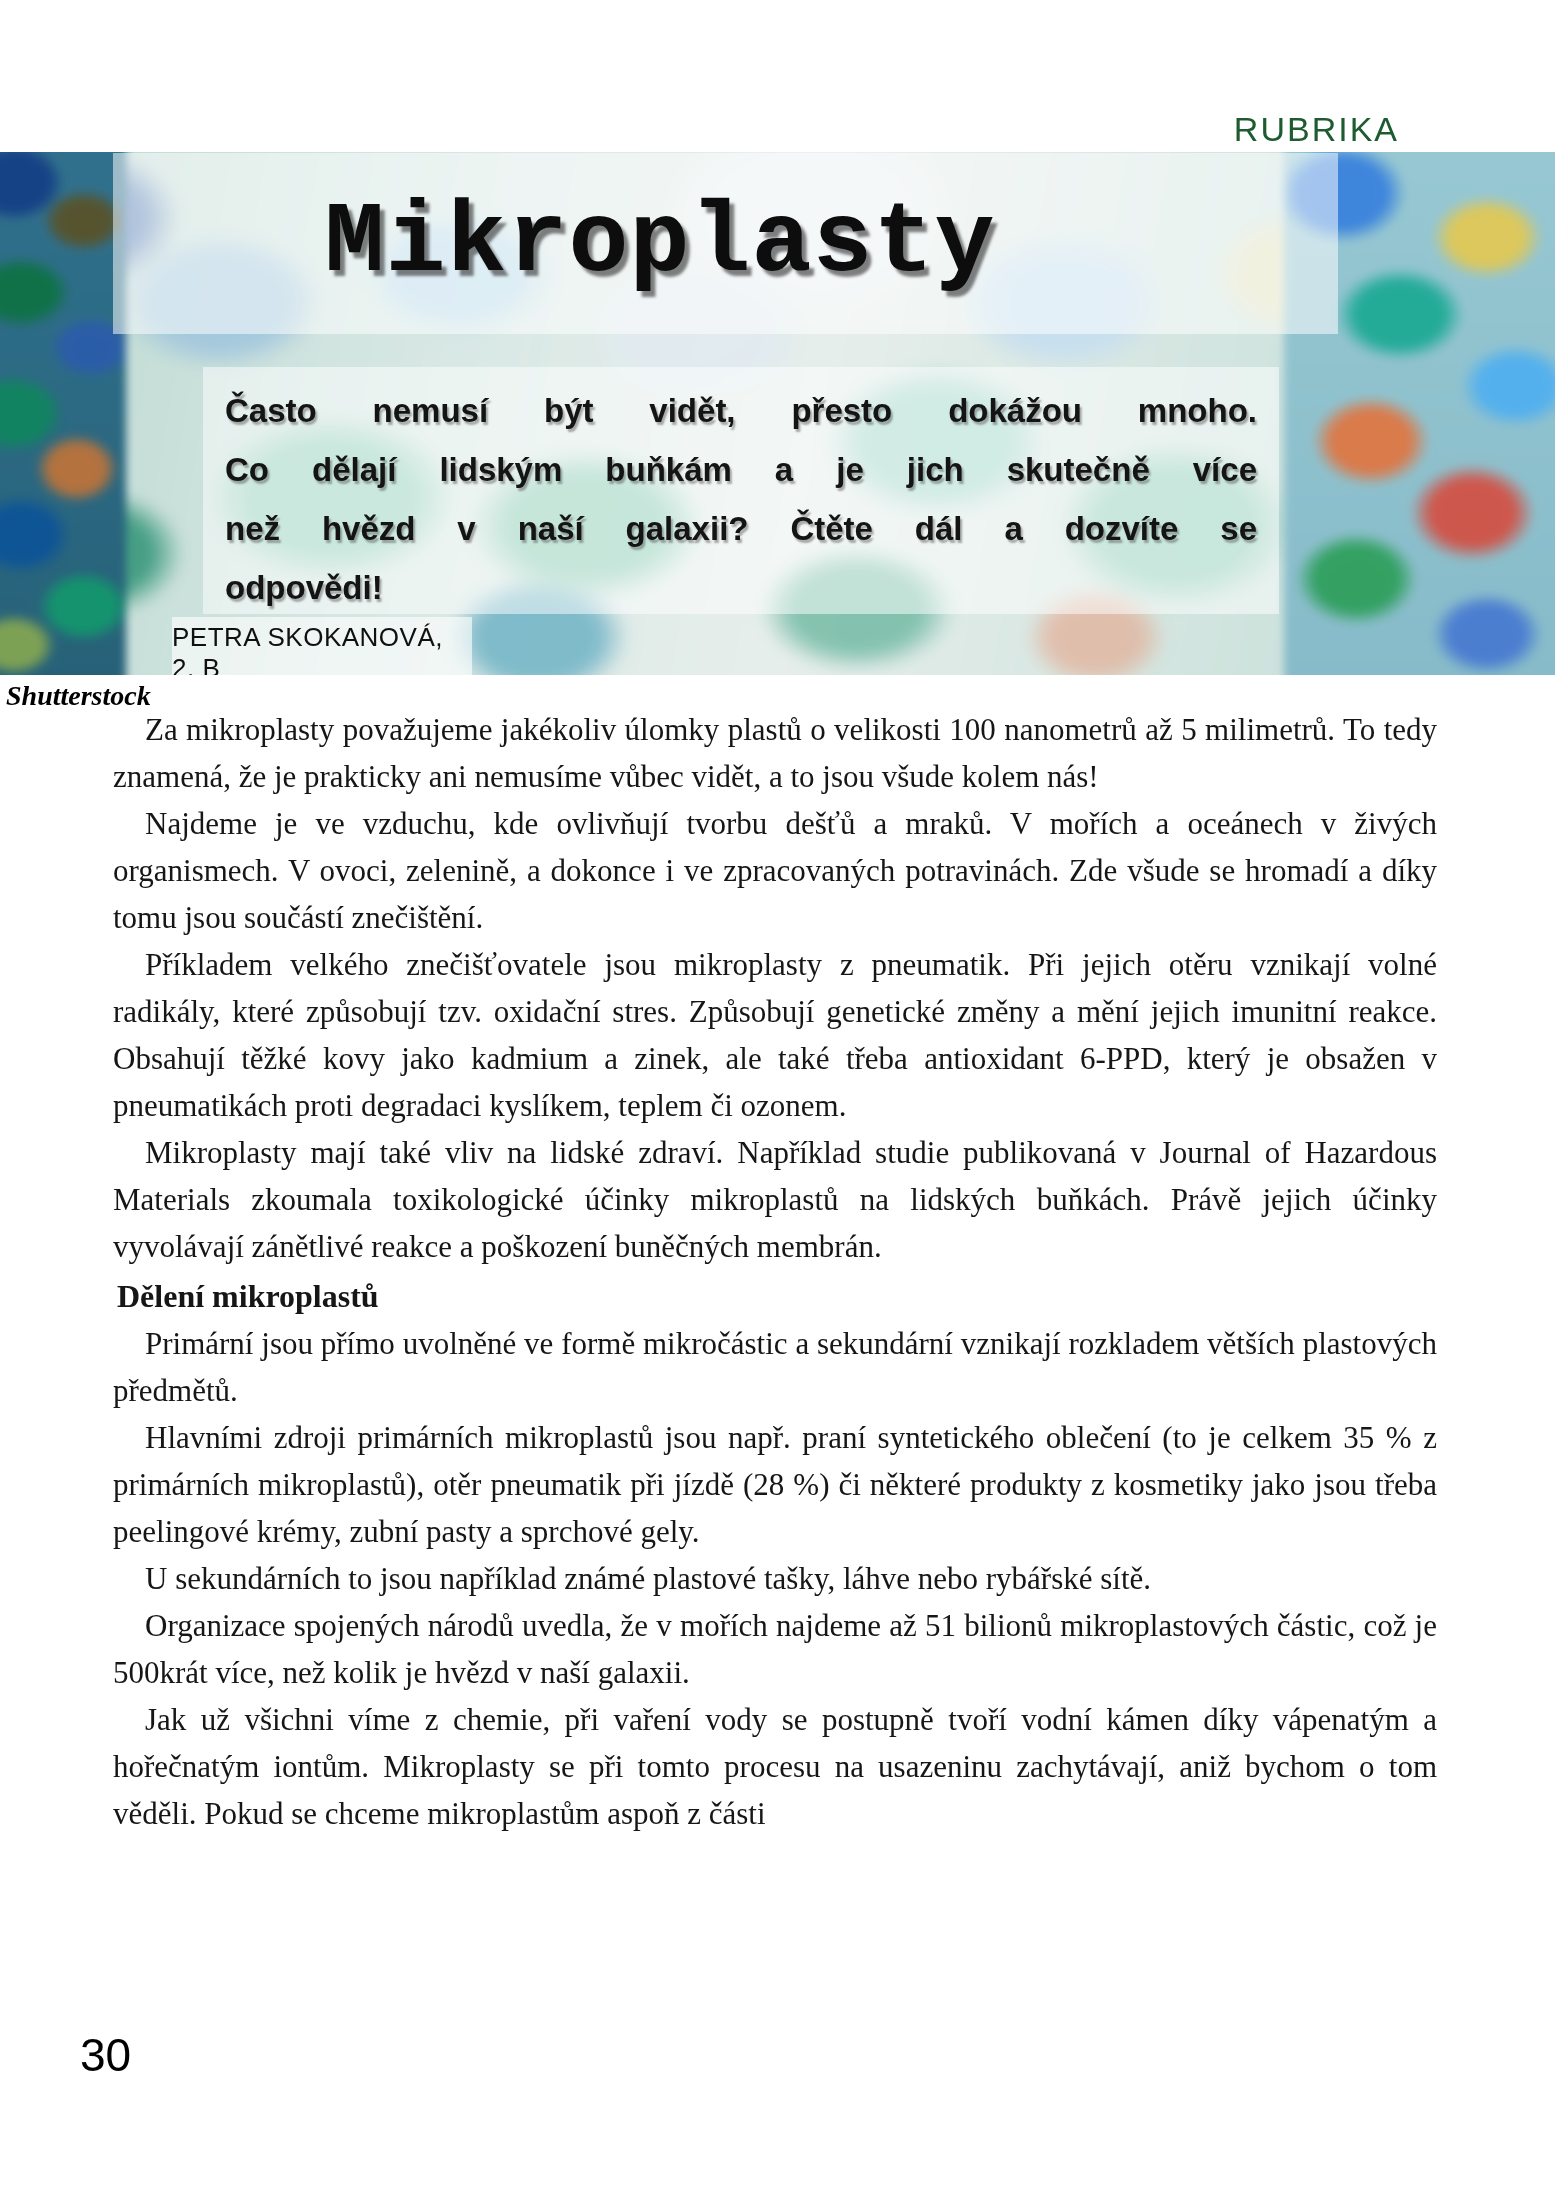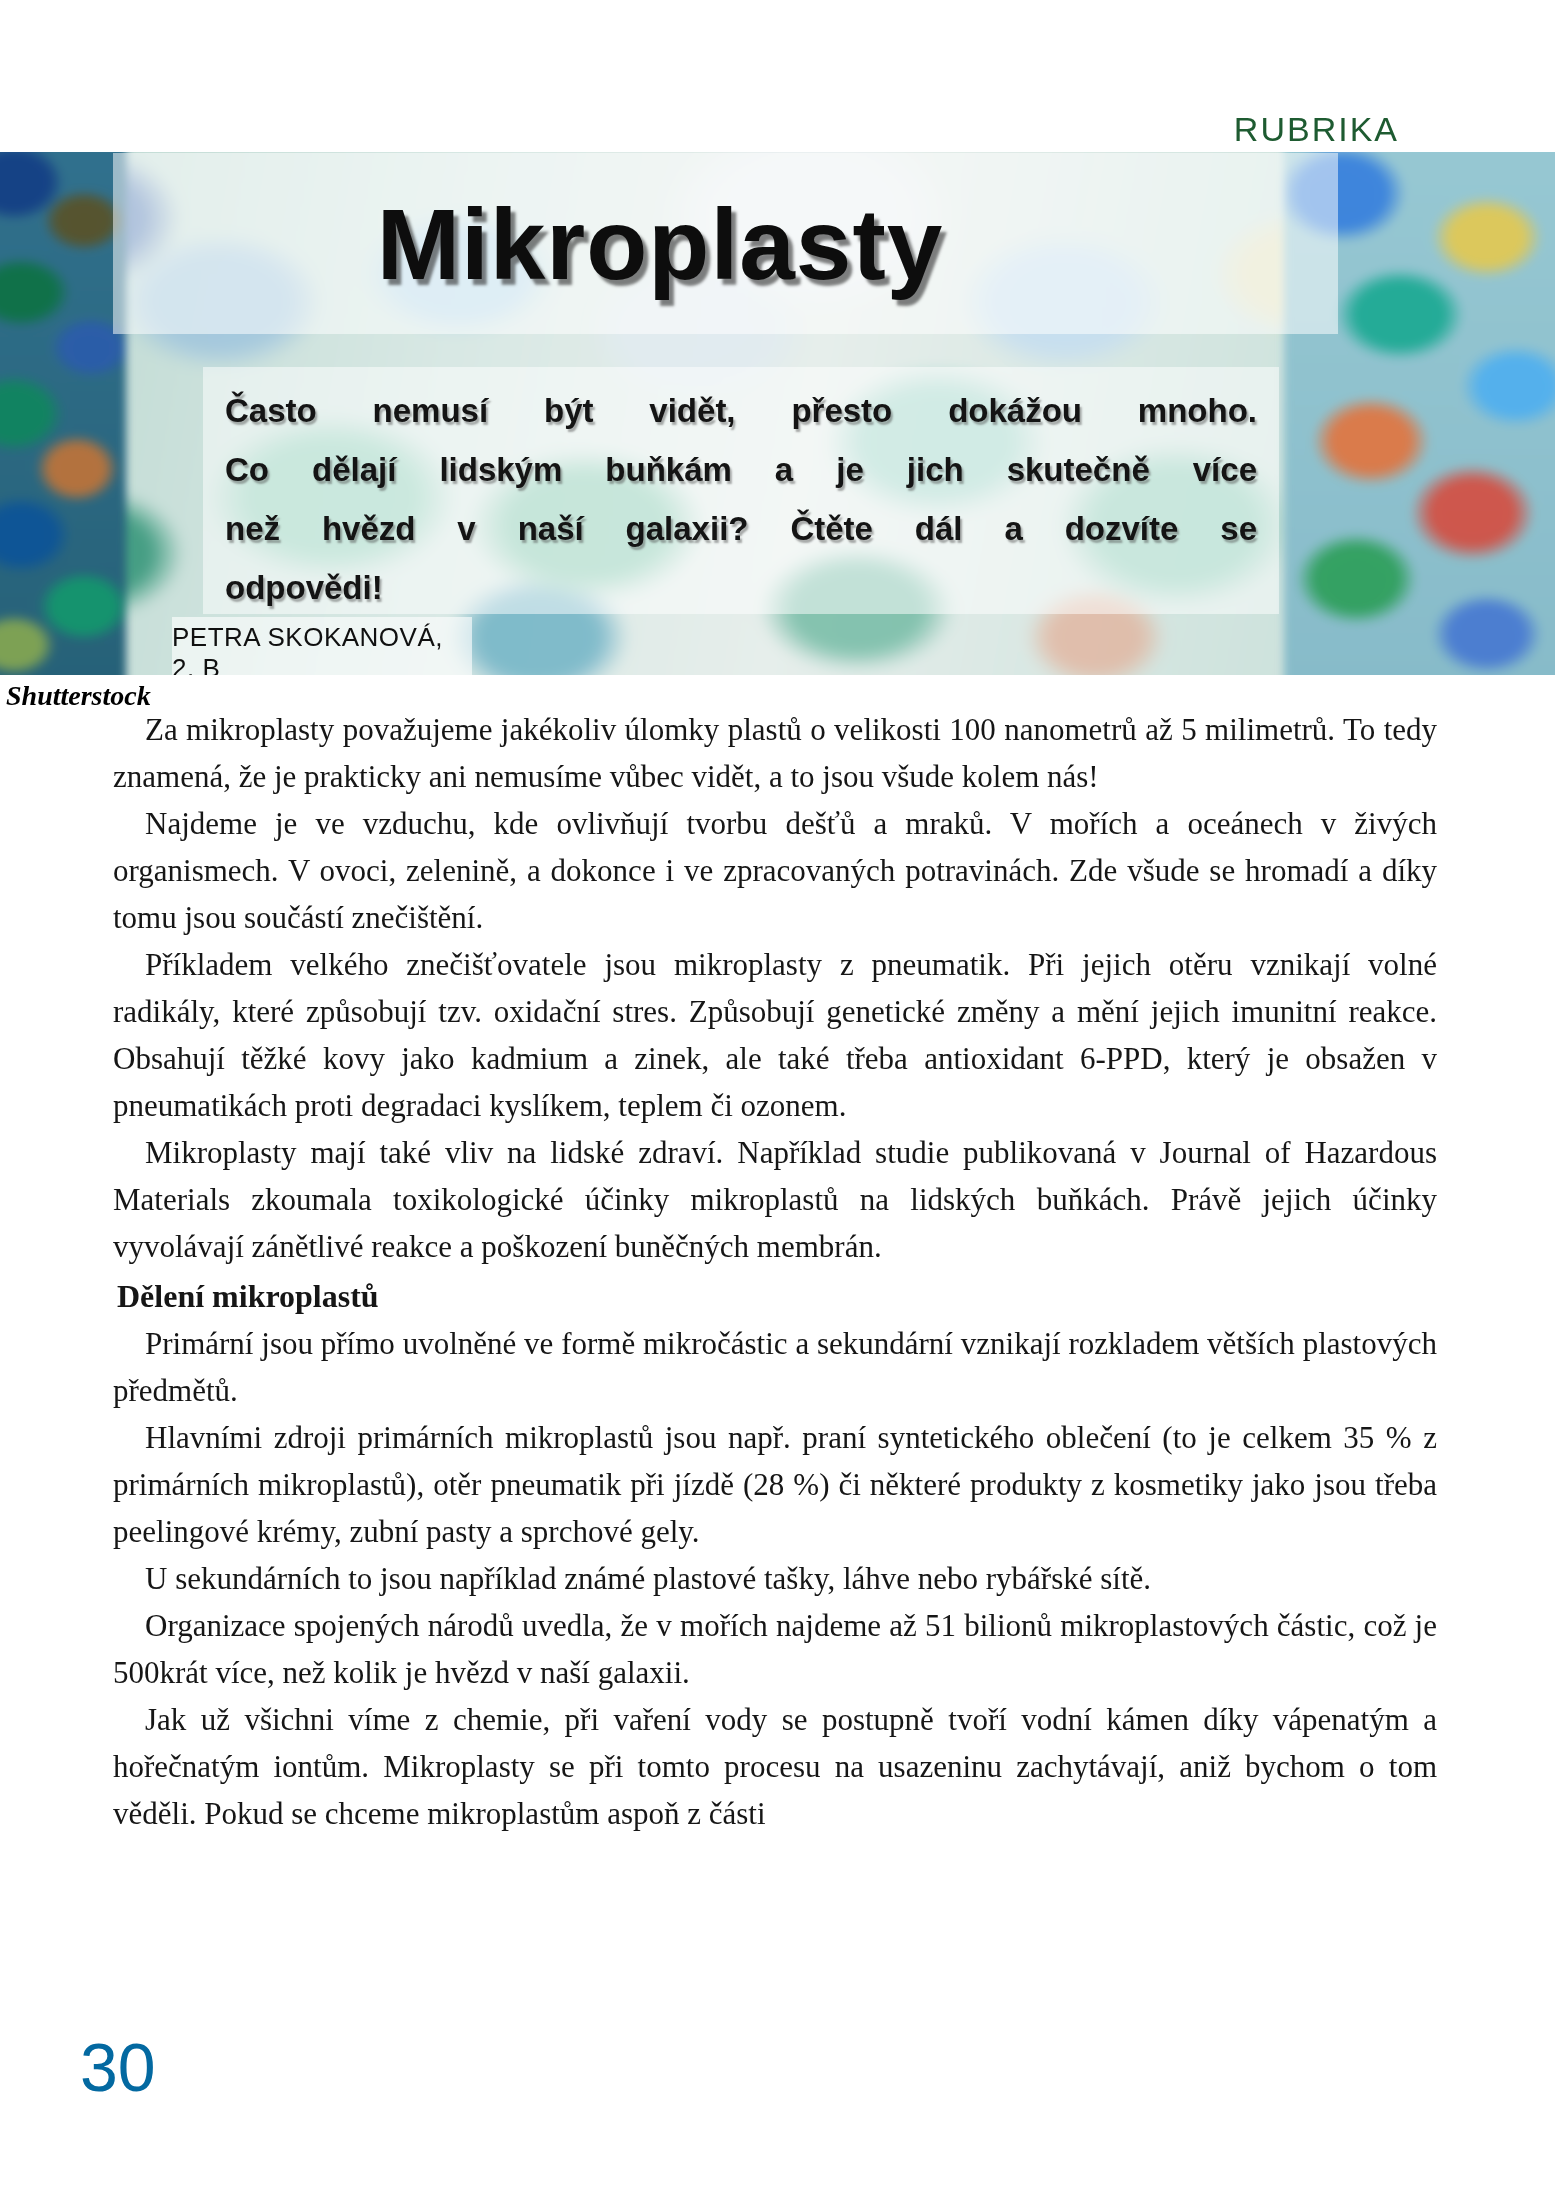--- a/index.html
+++ b/index.html
@@ -74,21 +74,21 @@
 
   
   .title-band{
     position:absolute;left:113px;top:1px;width:1225px;height:181px;
     background:rgba(255,255,255,.52);
     display:flex;align-items:center;justify-content:center;padding-right:131px;box-sizing:border-box;
   }
   .hero-title{
     font-size:100px;font-weight:bold;letter-spacing:1px;color:#0d0d0d;margin:0;
     text-shadow:5px 6px 3px rgba(45,45,45,.6);
-    font-family:Liberation Sans, sans-serif;line-height:1;
+    font-family:Liberation Mono, monospace;line-height:1;
   }
   .intro-box{
     position:absolute;left:203px;top:215px;width:1076px;height:247px;
     background:rgba(255,255,255,.5);
     padding:14px 22px 0 22px;box-sizing:border-box;
   }
   .intro-line{
     font-size:33px;font-weight:bold;color:#141414;line-height:59px;
     text-align:justify;text-align-last:justify;
     text-shadow:2px 3px 2px rgba(70,70,70,.45);
@@ -117,21 +117,21 @@
   }
   .article p.paragraph{margin:0;text-indent:32px;}
   .article h2.heading{
     margin:3px 0 0 0;font-size:32px;line-height:47px;font-weight:bold;
     text-align:left;text-indent:4px;
   }
 
   
   .page-number{
     position:absolute;left:80px;top:2028px;
-    font-size:68px;color:#0369a1;font-family:"Liberation Sans", sans-serif;
+    font-size:46px;color:#000000;font-family:"Liberation Sans", sans-serif;
   }
 </style>
 </head>
 <body>
 
 <div class="rubrika">RUBRIKA</div>
 
 <div class="hero">
   <div class="tex tex-base"></div>
   <div class="tex tex-left"></div>

